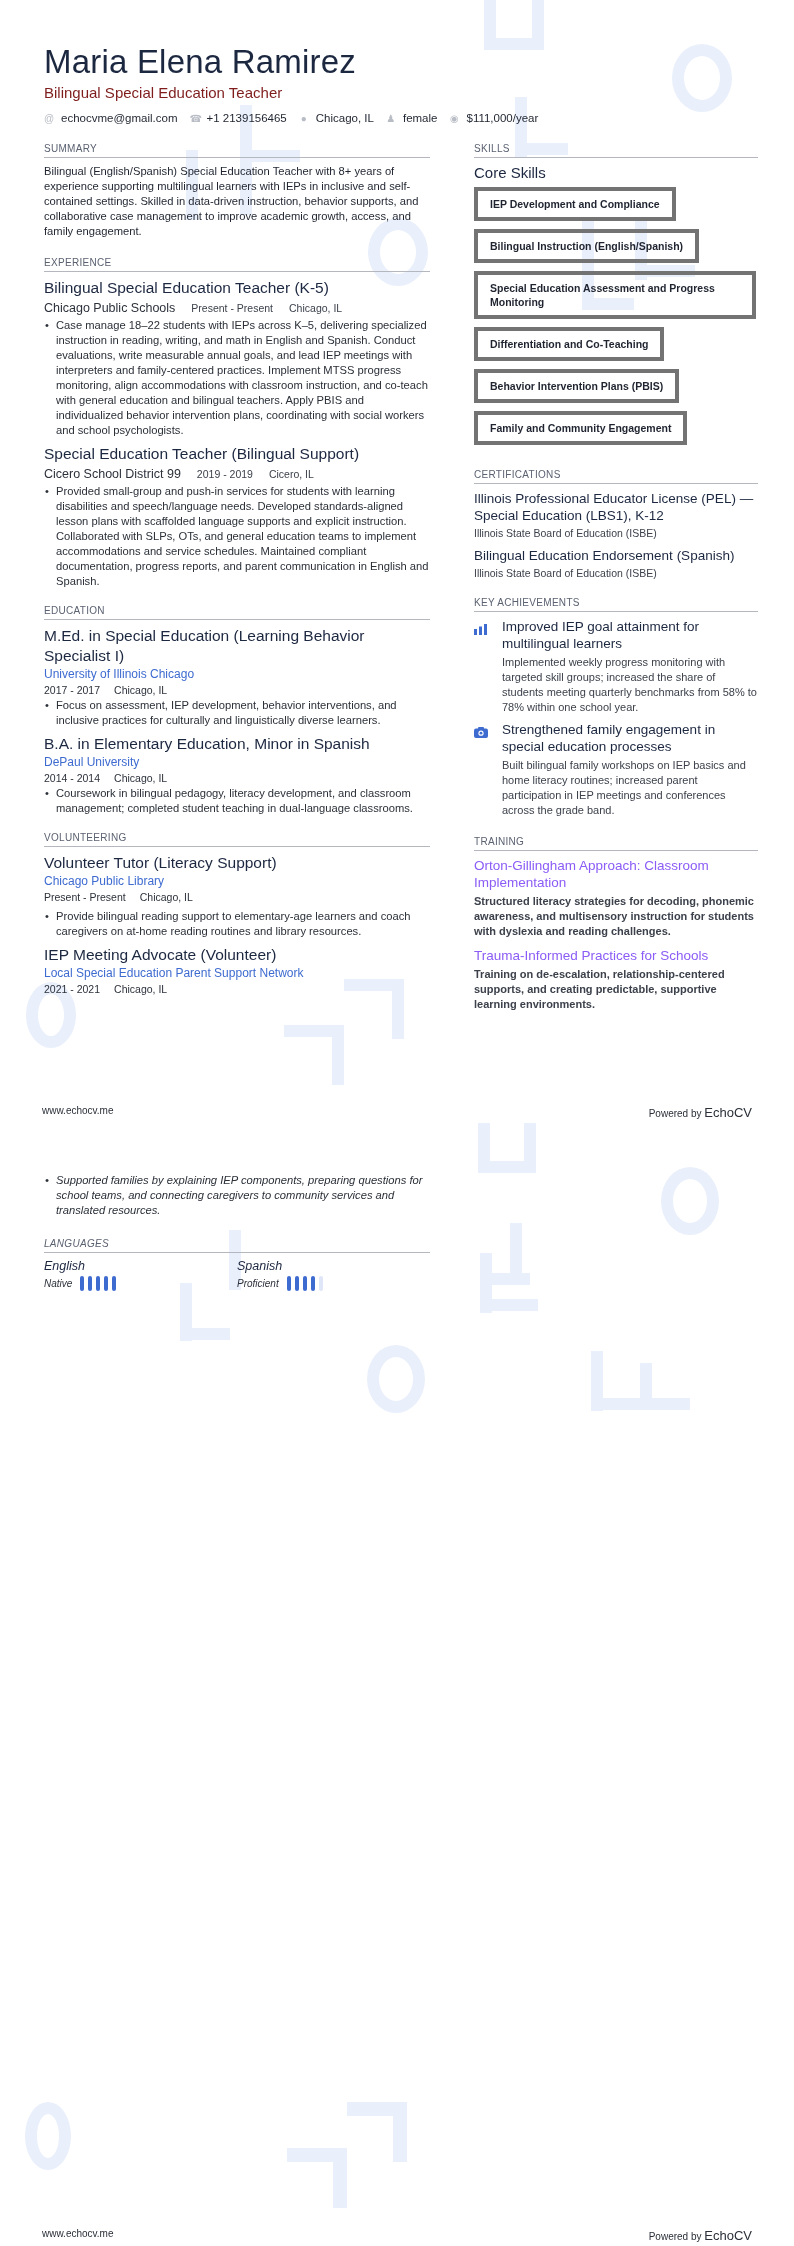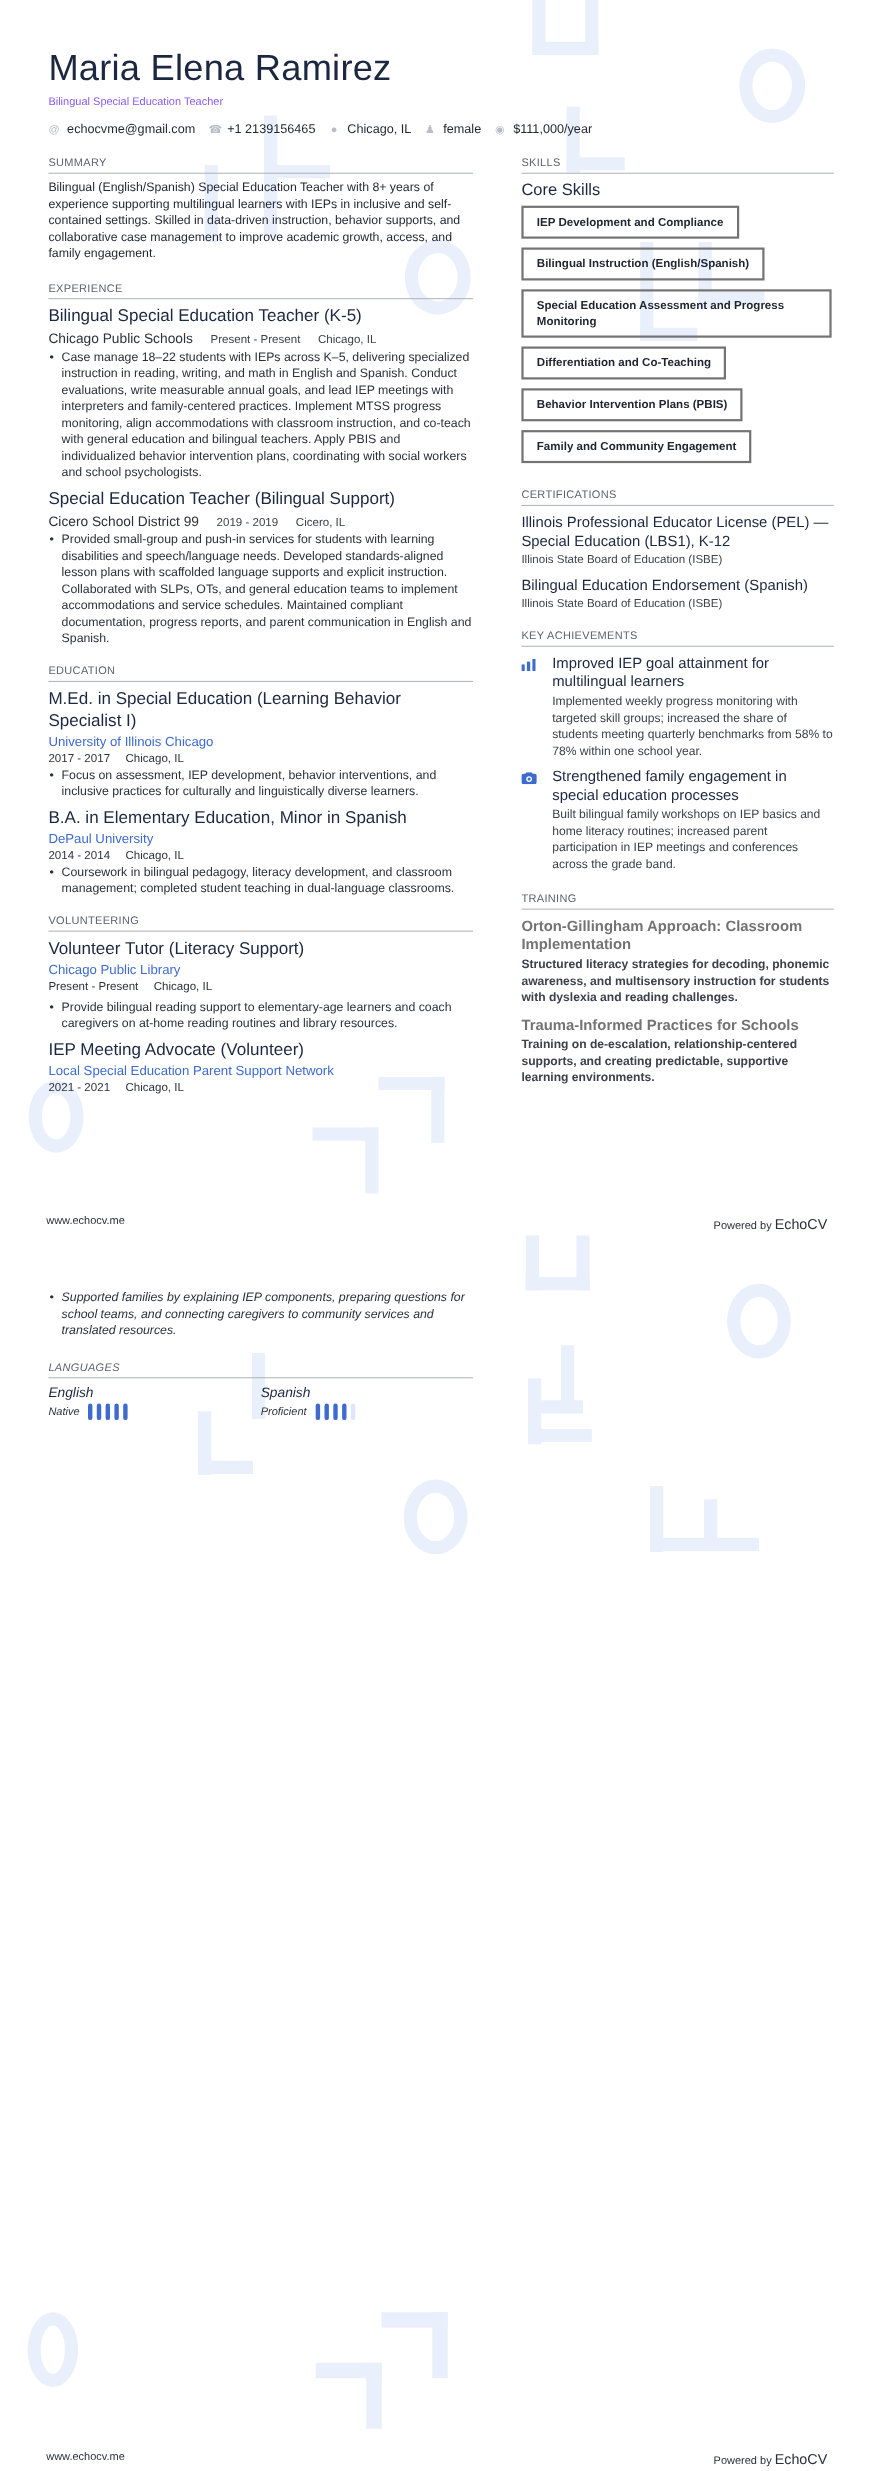--- a/index.html
+++ b/index.html
@@ -6,21 +6,21 @@
   html, body { width: 794px; background: #ffffff; }
   body { font-family: "Liberation Sans", "DejaVu Sans", sans-serif; color: #1f2430; position: relative; }
   .page { position: relative; width: 794px; height: 1123px; overflow: hidden; background: #fff; }
   .deco { position: absolute; pointer-events: none; z-index: 0; }
   .deco-ring { border: 12px solid #e9effb; border-radius: 50%; }
   .deco-bar { background: #e9effb; }
   .content { position: relative; z-index: 1; }
 
   .header { position: absolute; left: 44px; top: 42px; }
   .name { font-size: 33px; color: #1c2740; font-weight: normal; letter-spacing: 0.2px; line-height: 40px; }
-  .title { font-size: 10px; color: #8b5cf6; margin-top: 2px; line-height: 18px; }
+  .title { font-size: 15px; color: #7f1d1d; margin-top: 2px; line-height: 18px; }
   .contact { display: flex; align-items: center; margin-top: 10px; font-size: 11.5px; color: #1f2430; }
   .contact-item { display: flex; align-items: center; margin-right: 12px; }
   .contact-icon { color: #b8bcc4; font-size: 10px; margin-right: 7px; width: 10px; text-align: center; }
 
   .left { position: absolute; left: 44px; top: 143px; width: 386px; }
   .right { position: absolute; left: 474px; top: 143px; width: 284px; }
 
   .sec-head { font-size: 10px; color: #5a6170; letter-spacing: 0.3px; text-transform: uppercase; padding-bottom: 3px; border-bottom: 1.5px solid #b4b7bd; margin-bottom: 6px; }
   .section { margin-bottom: 18px; }
   .body-text { font-size: 11.2px; line-height: 15px; color: #1f2430; }
@@ -31,32 +31,32 @@
   .job-meta .small { font-size: 10.5px; color: #3c414b; margin-right: 16px; }
   .bullets { list-style: none; margin-bottom: 6px; }
   .bullets li { position: relative; padding-left: 12px; font-size: 11.2px; line-height: 15px; color: #2a2f38; }
   .bullets li::before { content: "•"; position: absolute; left: 1px; top: 0; }
 
   .edu-school { font-size: 12px; color: #3e6bd0; line-height: 16px; }
   .edu-meta { display: flex; font-size: 10.5px; color: #2c313b; margin: 2px 0 2px; }
   .edu-meta span { margin-right: 14px; }
 
   .skill-group { font-size: 15px; color: #1c2740; margin: 2px 0 6px; }
-  .chip { display: inline-block; border: 2px solid #737373; padding: 6px 12px; font-size: 10.5px; font-weight: bold; color: #1f2430; line-height: 14px; margin-bottom: 8px; max-width: 282px; }
+  .chip { display: inline-block; border: 4px solid #737373; padding: 6px 12px; font-size: 10.5px; font-weight: bold; color: #1f2430; line-height: 14px; margin-bottom: 8px; max-width: 282px; }
   .chip-row { display: block; }
 
   .cert-title { font-size: 13.5px; color: #1c2740; line-height: 17px; margin-top: 2px; }
   .cert-issuer { font-size: 10.5px; color: #3c414b; margin: 3px 0 8px; }
 
   .ach { display: flex; margin-bottom: 6px; }
   .ach-icon { width: 28px; flex: none; padding-top: 3px; }
   .ach-title { font-size: 13.5px; color: #1c2740; line-height: 17px; }
   .ach-desc { font-size: 11px; line-height: 15px; color: #3c414b; margin-top: 3px; }
 
-  .train-title { font-size: 13.5px; color: #737373; line-height: 17px; margin-top: 2px; font-weight: bold; }
+  .train-title { font-size: 13.5px; color: #8b5cf6; line-height: 17px; margin-top: 2px; }
   .train-desc { font-size: 11px; line-height: 15px; color: #3c414b; margin: 3px 0 8px; font-weight: bold; }
 
   .footer { position: absolute; left: 0; right: 0; display: flex; justify-content: space-between; padding: 0 42px; font-size: 10px; color: #2a2f38; z-index: 1; }
   .footer .brand { font-size: 13px; color: #2a2f38; }
 
   .langs { display: flex; }
   .lang { width: 195px; }
   .lang-name { font-size: 12.5px; color: #1c2740; }
   .lang-level { display: flex; align-items: center; font-size: 10px; color: #2c313b; margin-top: 3px; }
   .dots { display: flex; margin-left: 8px; }

